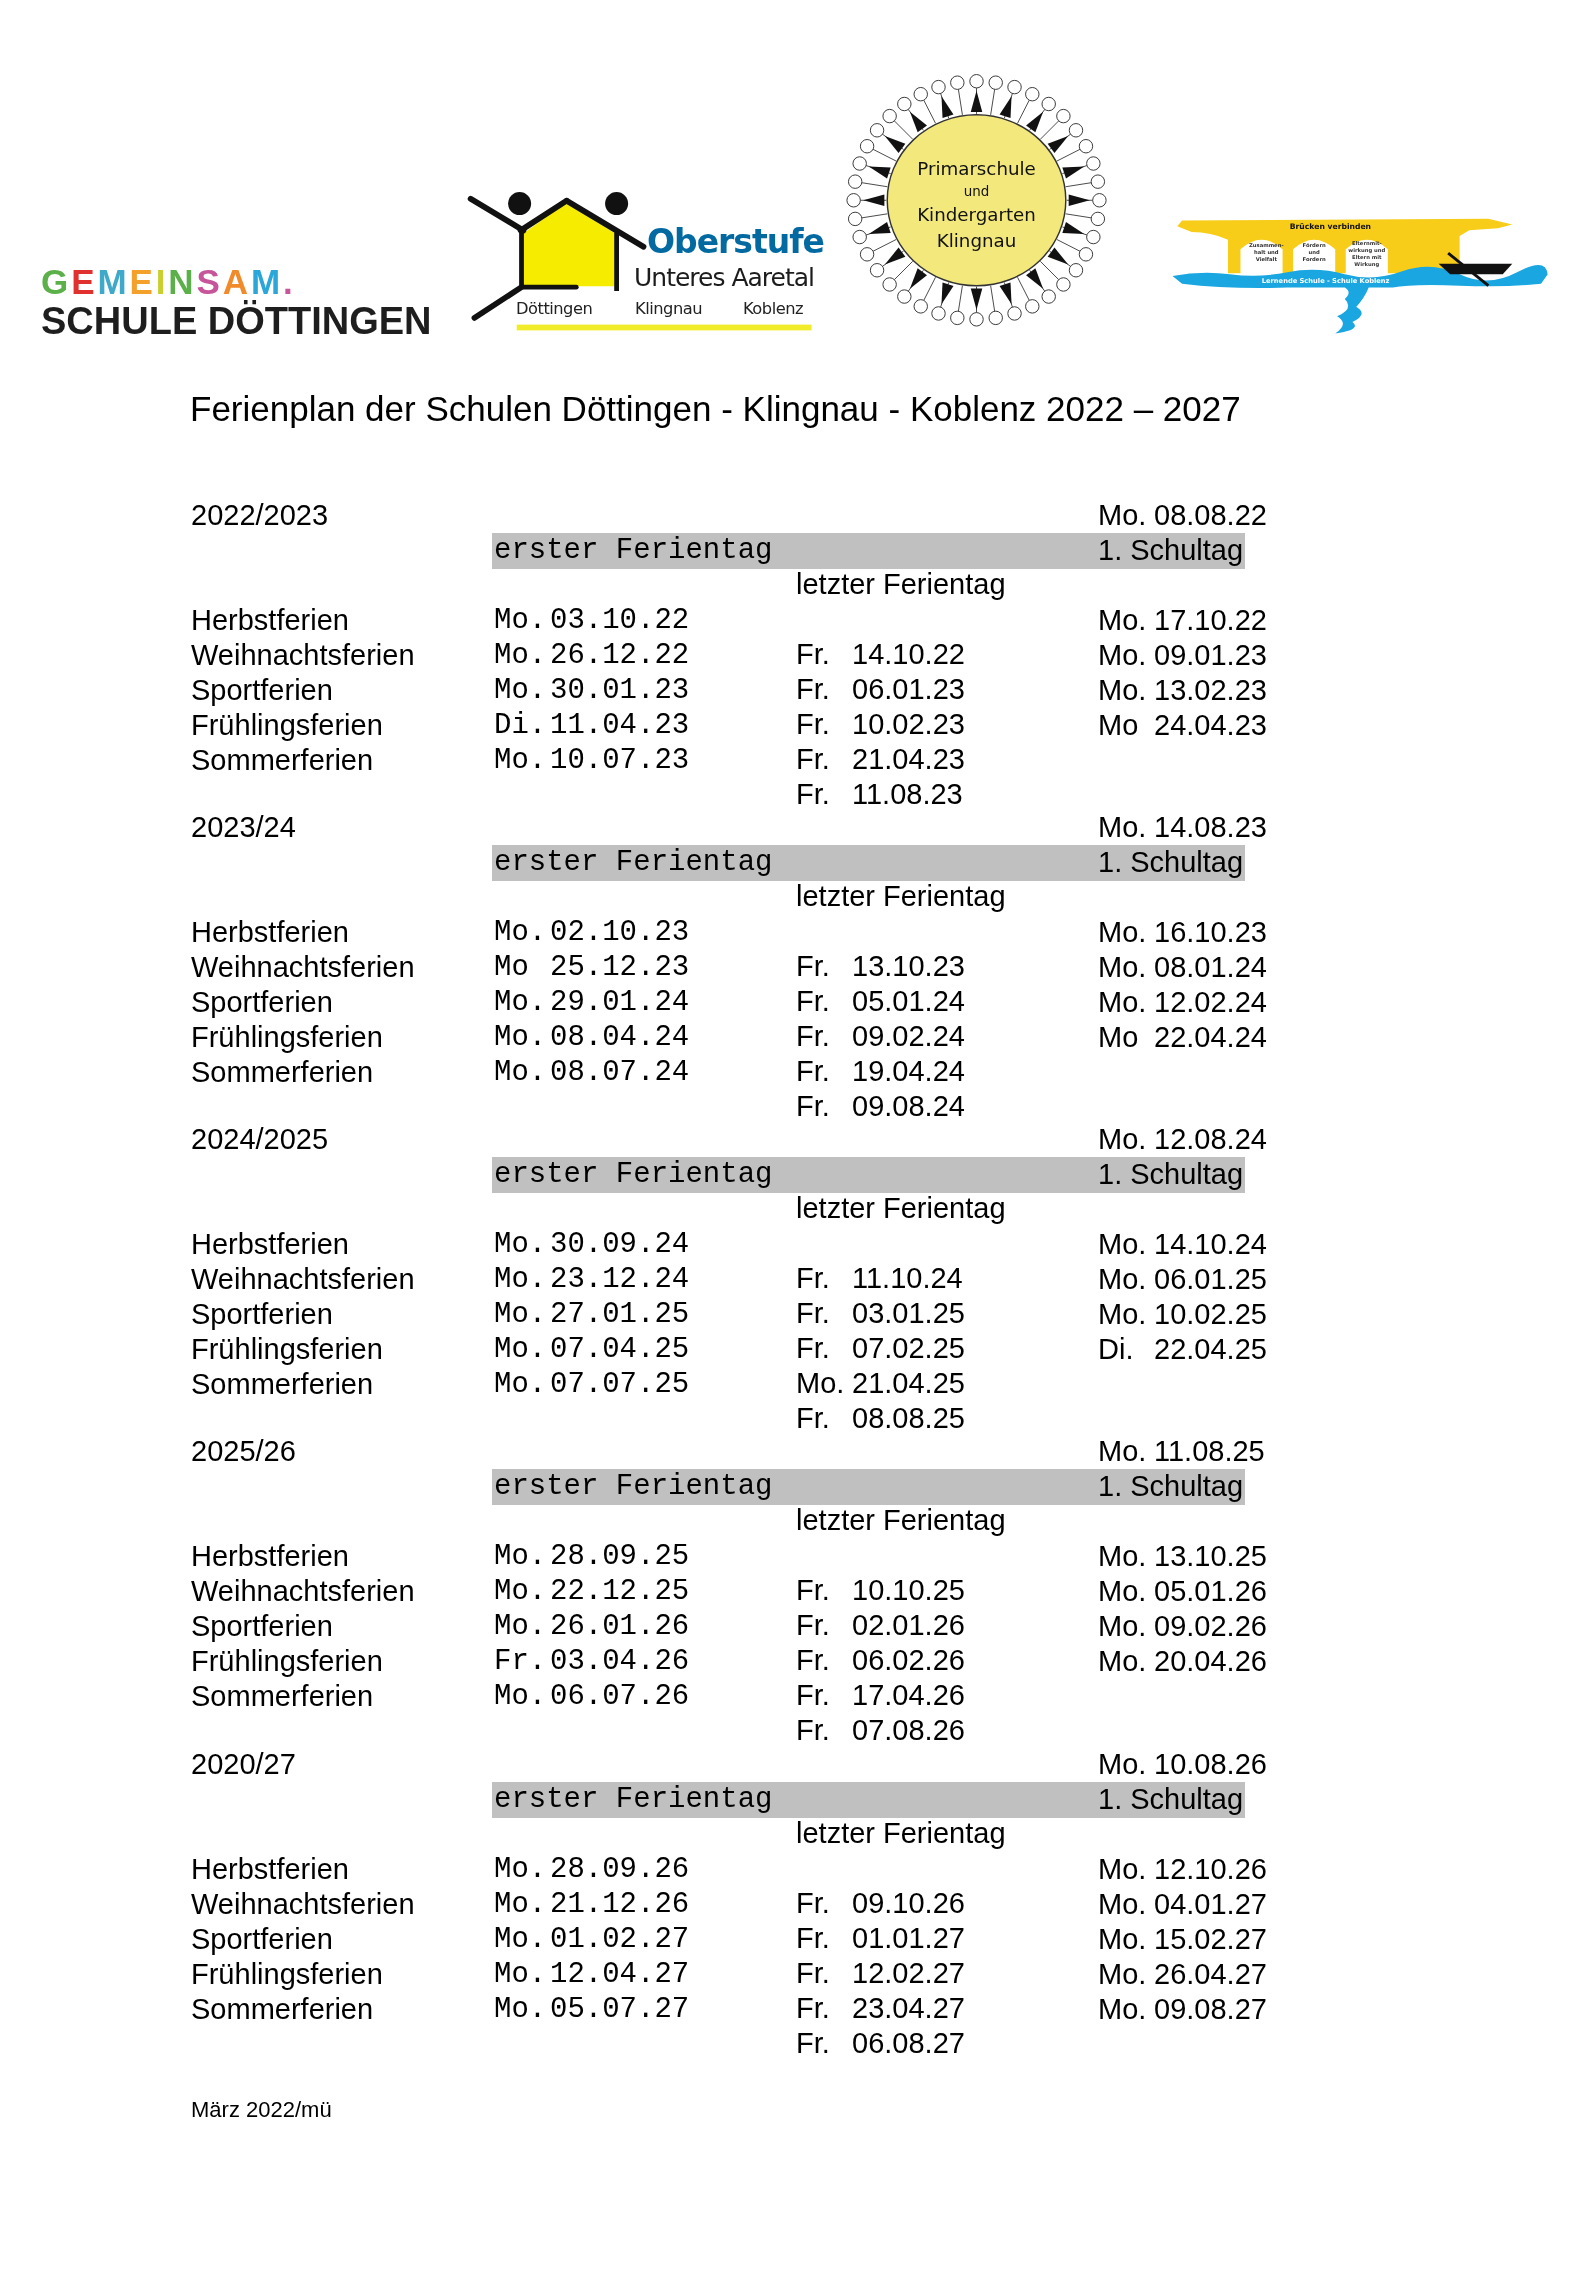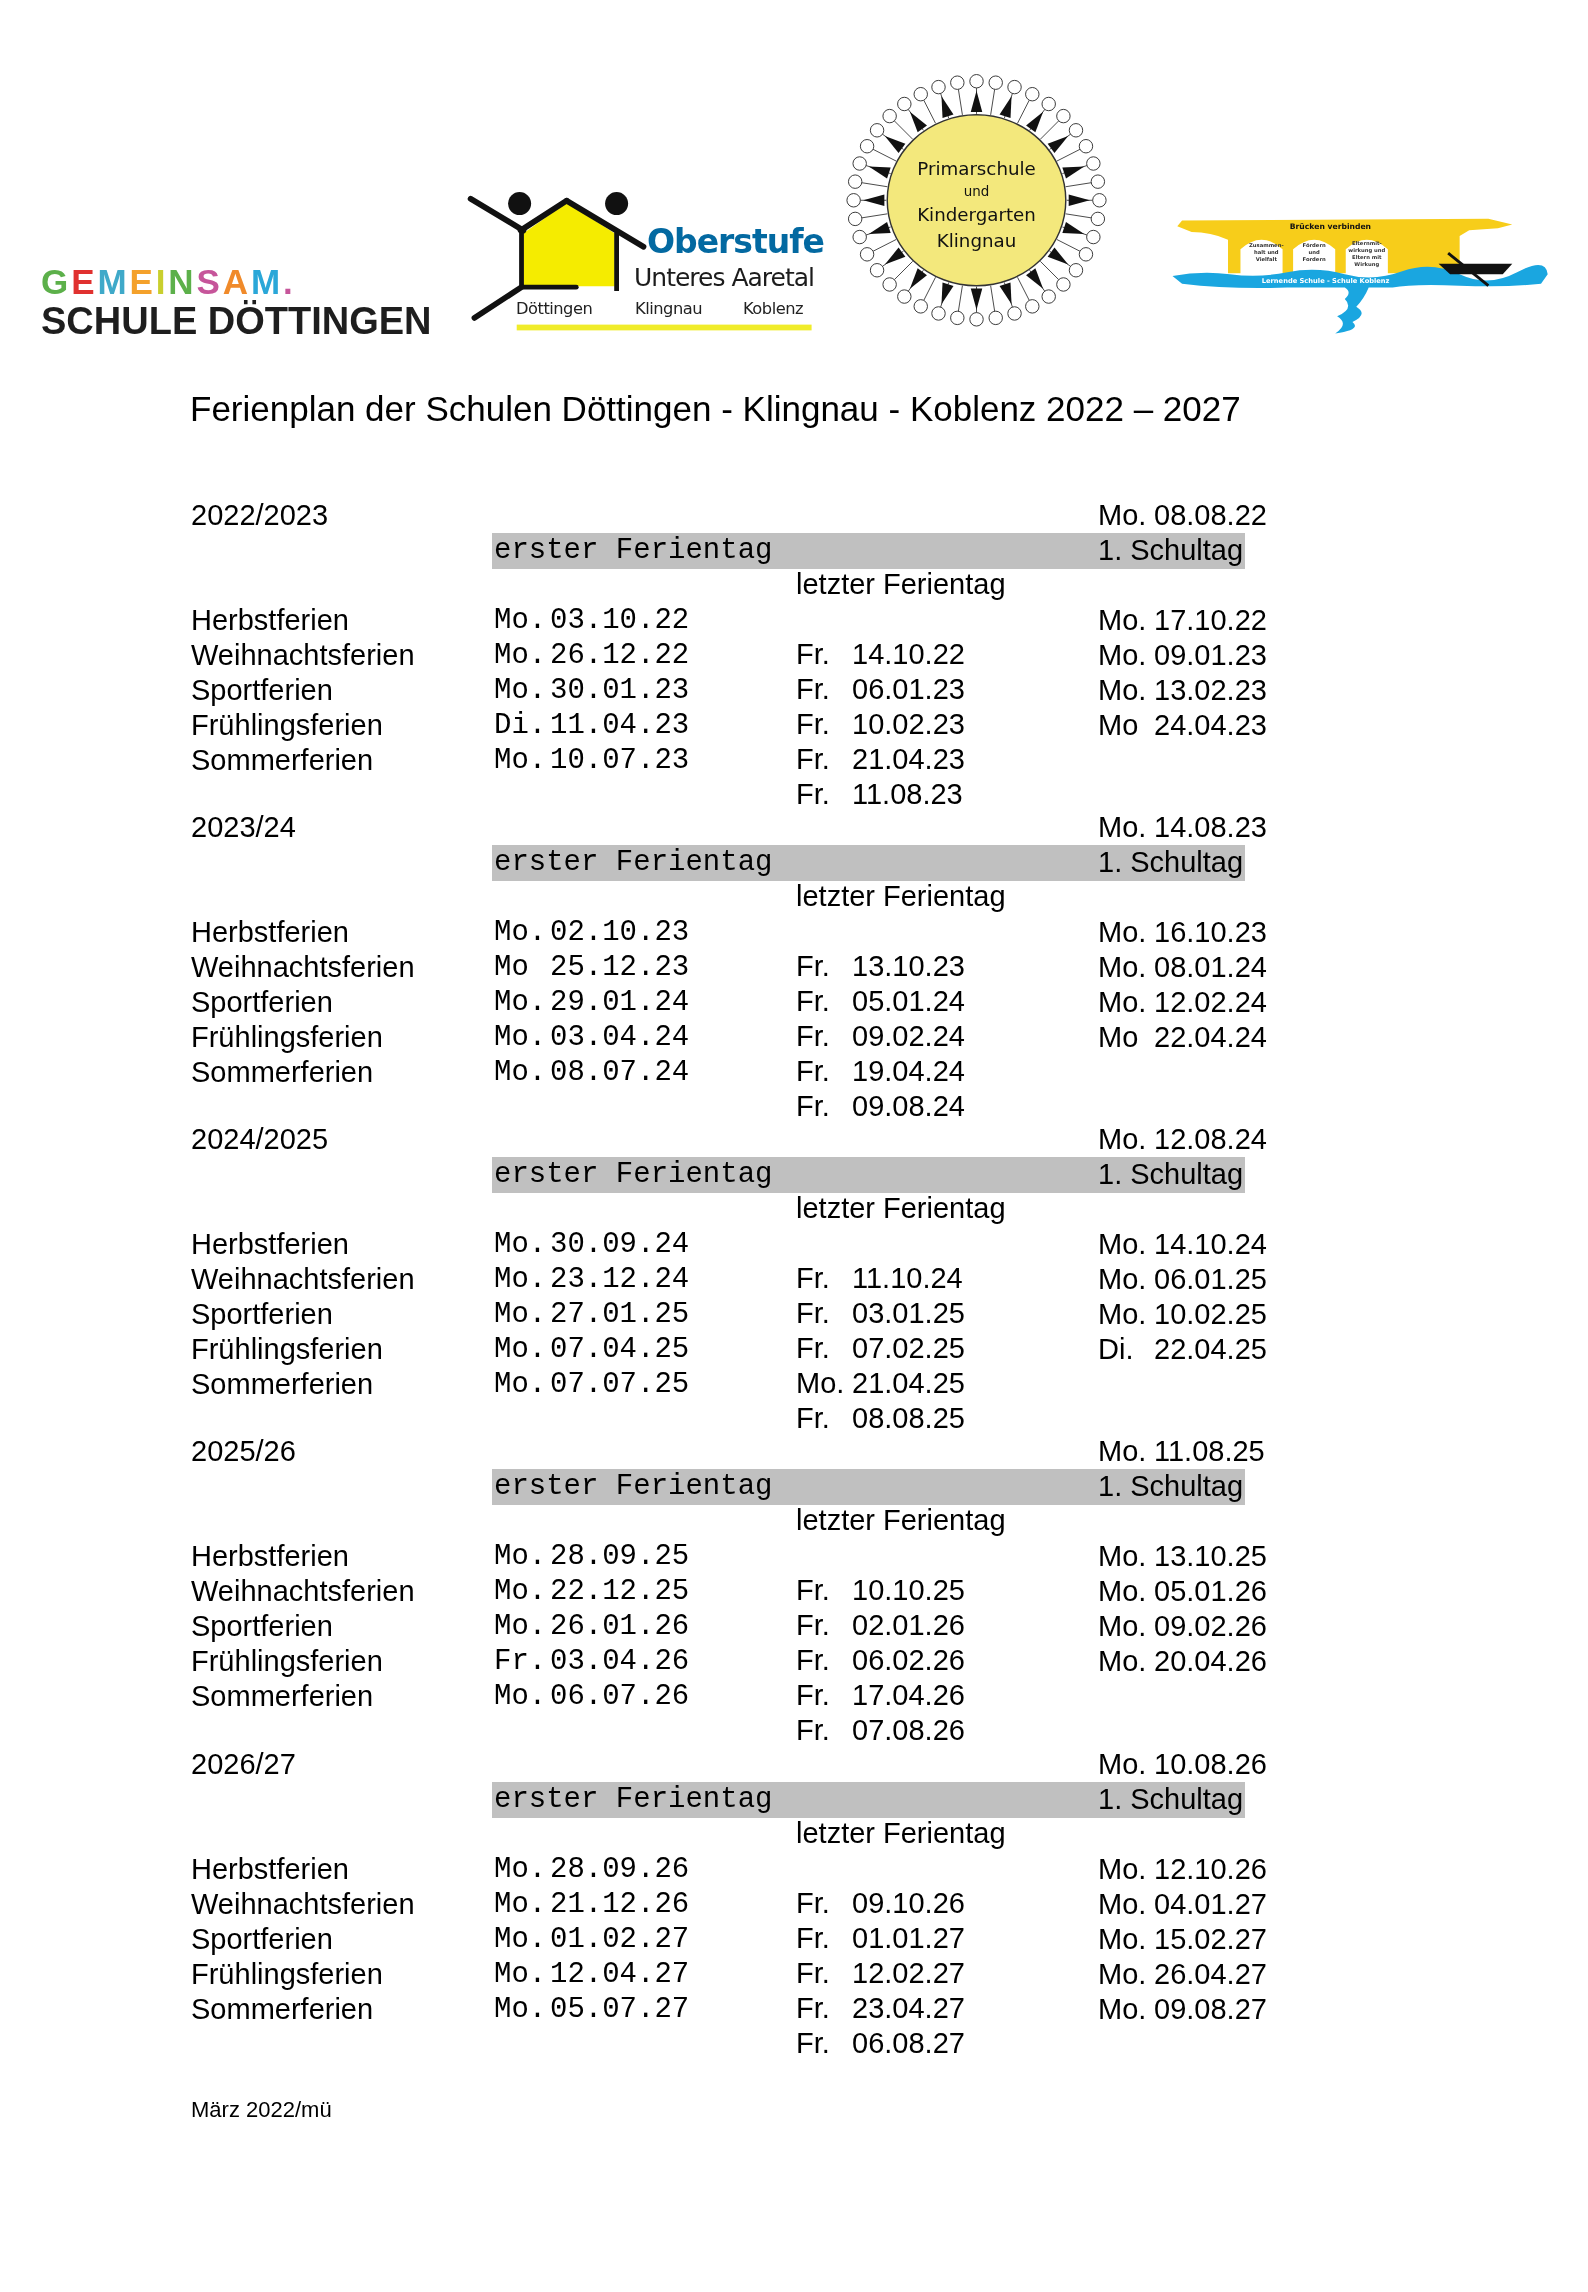--- a/index.html
+++ b/index.html
@@ -256,21 +256,21 @@
         <div class="cell c4"><span class="day">Mo.</span><span>08.01.24</span></div>
       </div>
       <div class="row" style="top: 175px;">
         <div class="cell c1">Sportferien</div>
         <div class="cell c2"><span class="day">Mo.</span><span>29.01.24</span></div>
         <div class="cell c3"><span class="day">Fr.</span><span>09.02.24</span></div>
         <div class="cell c4"><span class="day">Mo.</span><span>12.02.24</span></div>
       </div>
       <div class="row" style="top: 210px;">
         <div class="cell c1">Frühlingsferien</div>
-        <div class="cell c2"><span class="day">Mo.</span><span>03.04.24</span></div>
+        <div class="cell c2"><span class="day">Mo.</span><span>08.04.24</span></div>
         <div class="cell c3"><span class="day">Fr.</span><span>19.04.24</span></div>
         <div class="cell c4"><span class="day">Mo</span><span>22.04.24</span></div>
       </div>
       <div class="row" style="top: 245px;">
         <div class="cell c1">Sommerferien</div>
         <div class="cell c2"><span class="day">Mo.</span><span>08.07.24</span></div>
         <div class="cell c3"><span class="day">Fr.</span><span>09.08.24</span></div>
       </div>
     </div>
     <div class="section" style="top: 1122px;">
@@ -350,21 +350,21 @@
         <div class="cell c4"><span class="day">Mo.</span><span>20.04.26</span></div>
       </div>
       <div class="row" style="top: 245px;">
         <div class="cell c1">Sommerferien</div>
         <div class="cell c2"><span class="day">Mo.</span><span>06.07.26</span></div>
         <div class="cell c3"><span class="day">Fr.</span><span>07.08.26</span></div>
       </div>
     </div>
     <div class="section" style="top: 1747px;">
       <div class="row" style="top: 0px;">
-        <div class="cell c1">2026/27</div>
+        <div class="cell c1">2020/27</div>
         <div class="cell c4"><span class="day">Mo.</span><span>10.08.26</span></div>
       </div>
       <div class="row" style="top: 35px;">
         <div class="hdr-bar"></div>
         <div class="cell c2">erster Ferientag</div>
         <div class="cell c3">letzter Ferientag</div>
         <div class="cell c4">1. Schultag</div>
       </div>
       <div class="row" style="top: 105px;">
         <div class="cell c1">Herbstferien</div>

